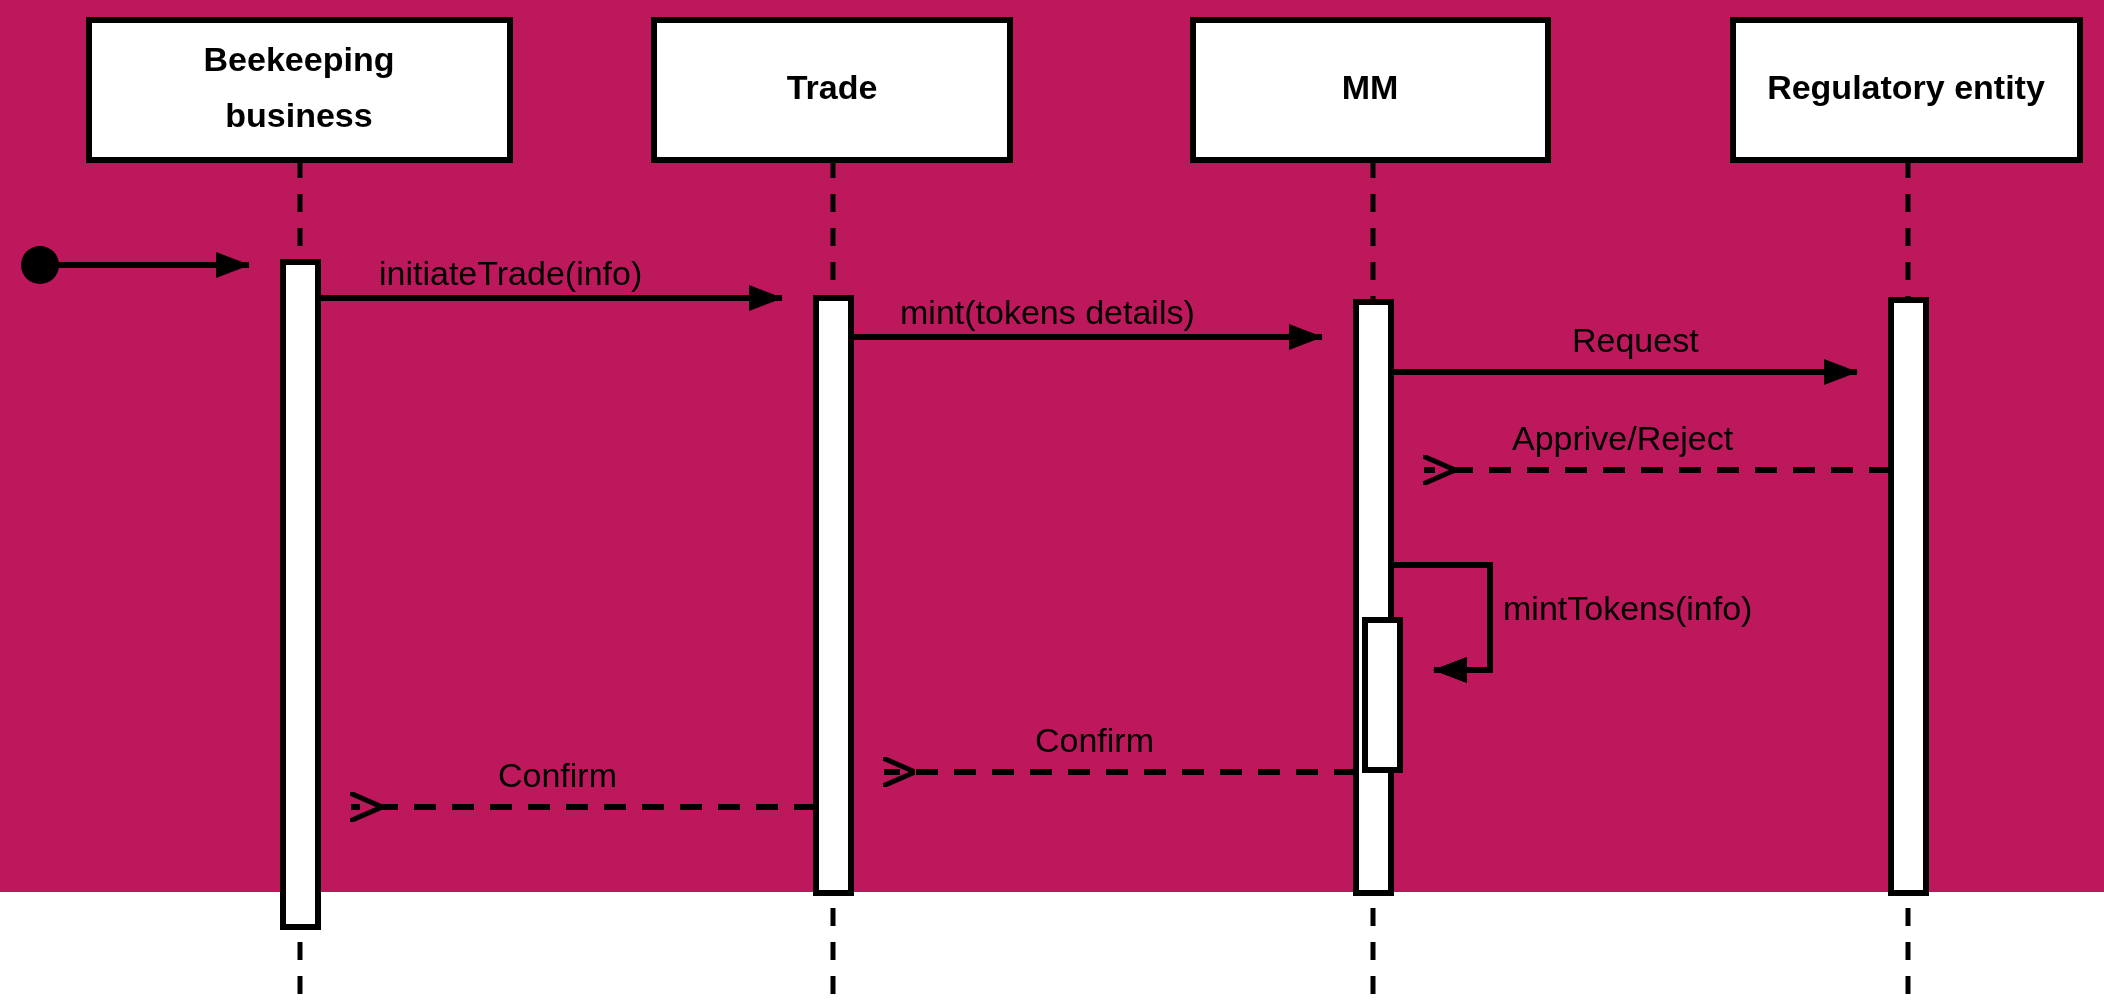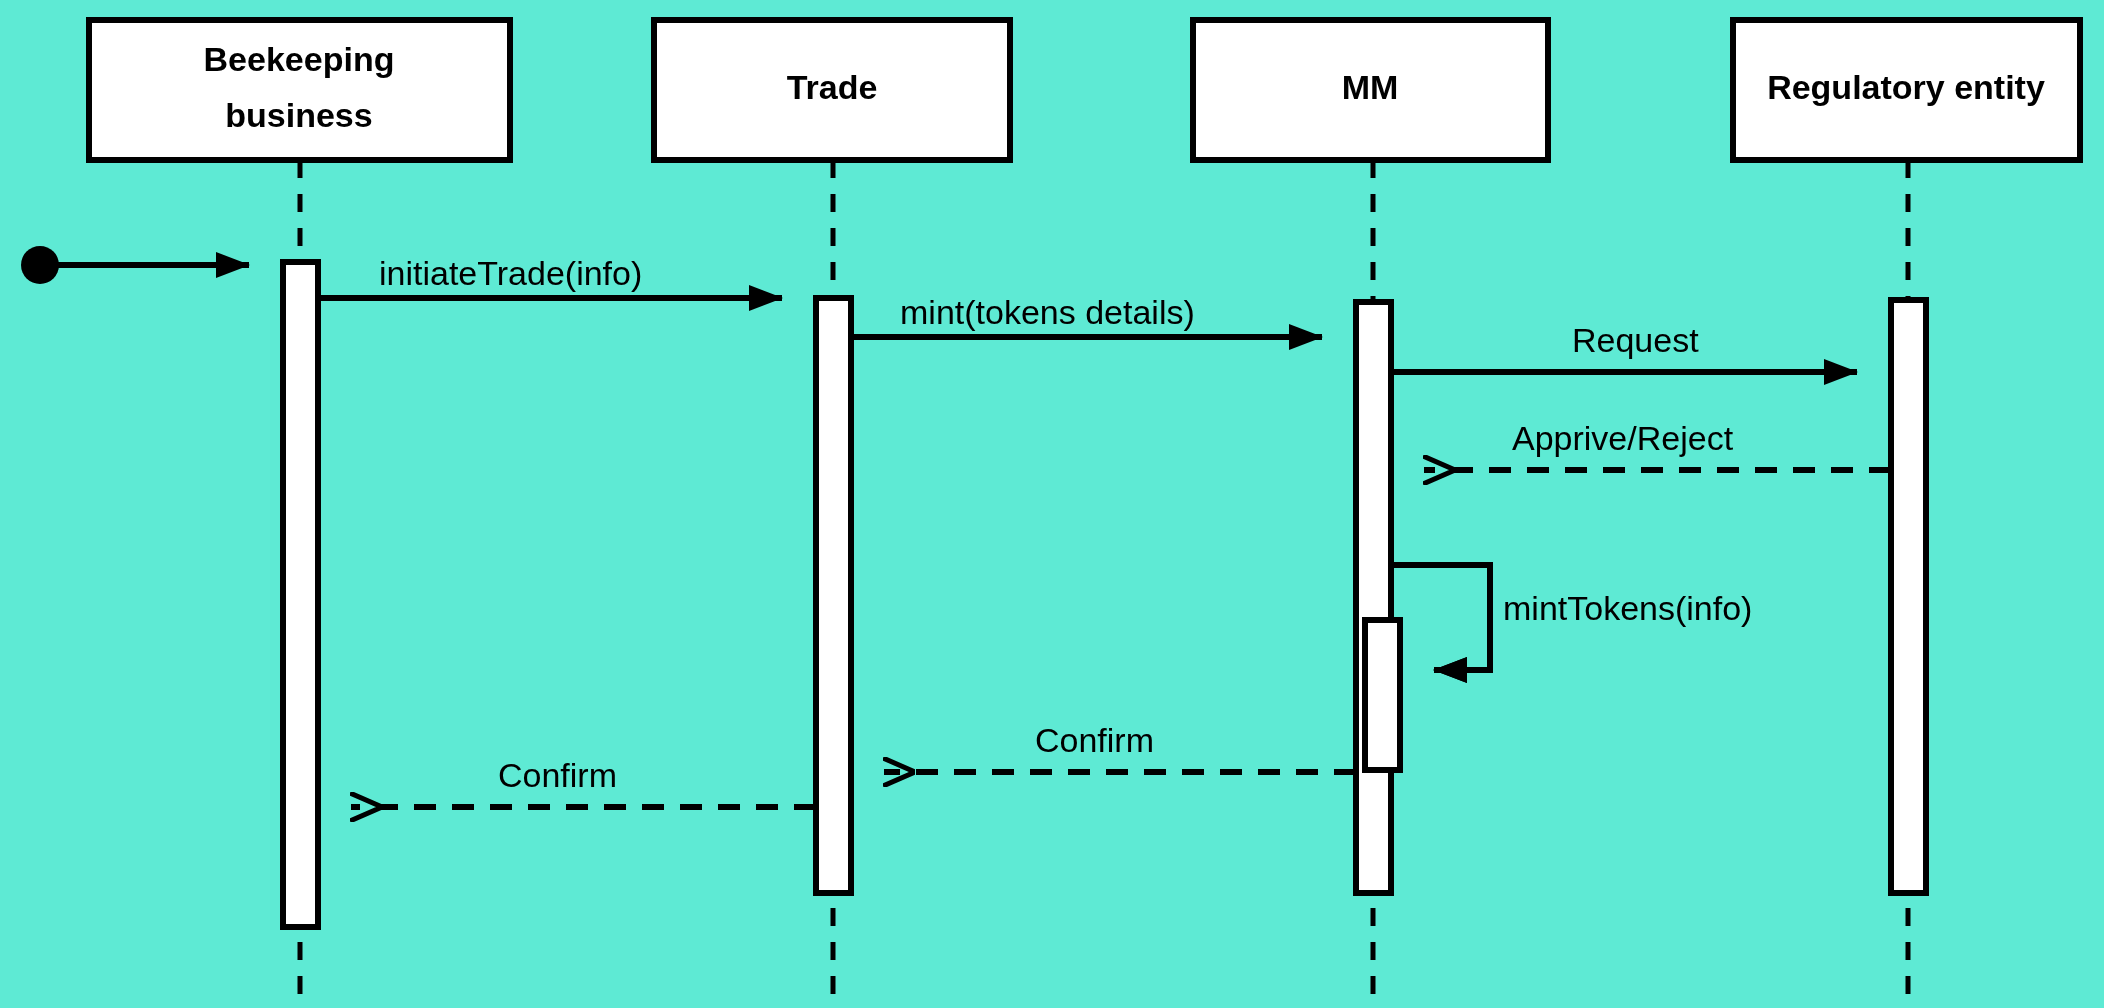--- a/index.html
+++ b/index.html
@@ -1,17 +1,17 @@
 <!DOCTYPE html>
 <html><head>
 <meta charset="utf-8">
 <style>
   html,body{margin:0;padding:0;background:#ffffff;}
   body{width:2104px;height:1008px;overflow:hidden;font-family:"Liberation Sans",sans-serif;}
-  #stage{position:relative;width:2104px;height:1008px;background:#5eead4;}
+  #stage{position:relative;width:2104px;height:892px;background:#be185d;}
   svg#diagram{position:absolute;left:0;top:0;width:2104px;height:1008px;display:block;}
   .boxlabel{font-family:"Liberation Sans",sans-serif;font-weight:bold;font-size:34px;fill:#000;text-anchor:middle;dominant-baseline:middle;}
   .msglabel{font-family:"Liberation Sans",sans-serif;font-weight:normal;font-size:34px;fill:#000;dominant-baseline:alphabetic;}
 </style>
 </head>
 <body>
 
 <div id="stage">
   <svg id="diagram" viewBox="0 0 2104 1008">
     <defs>

